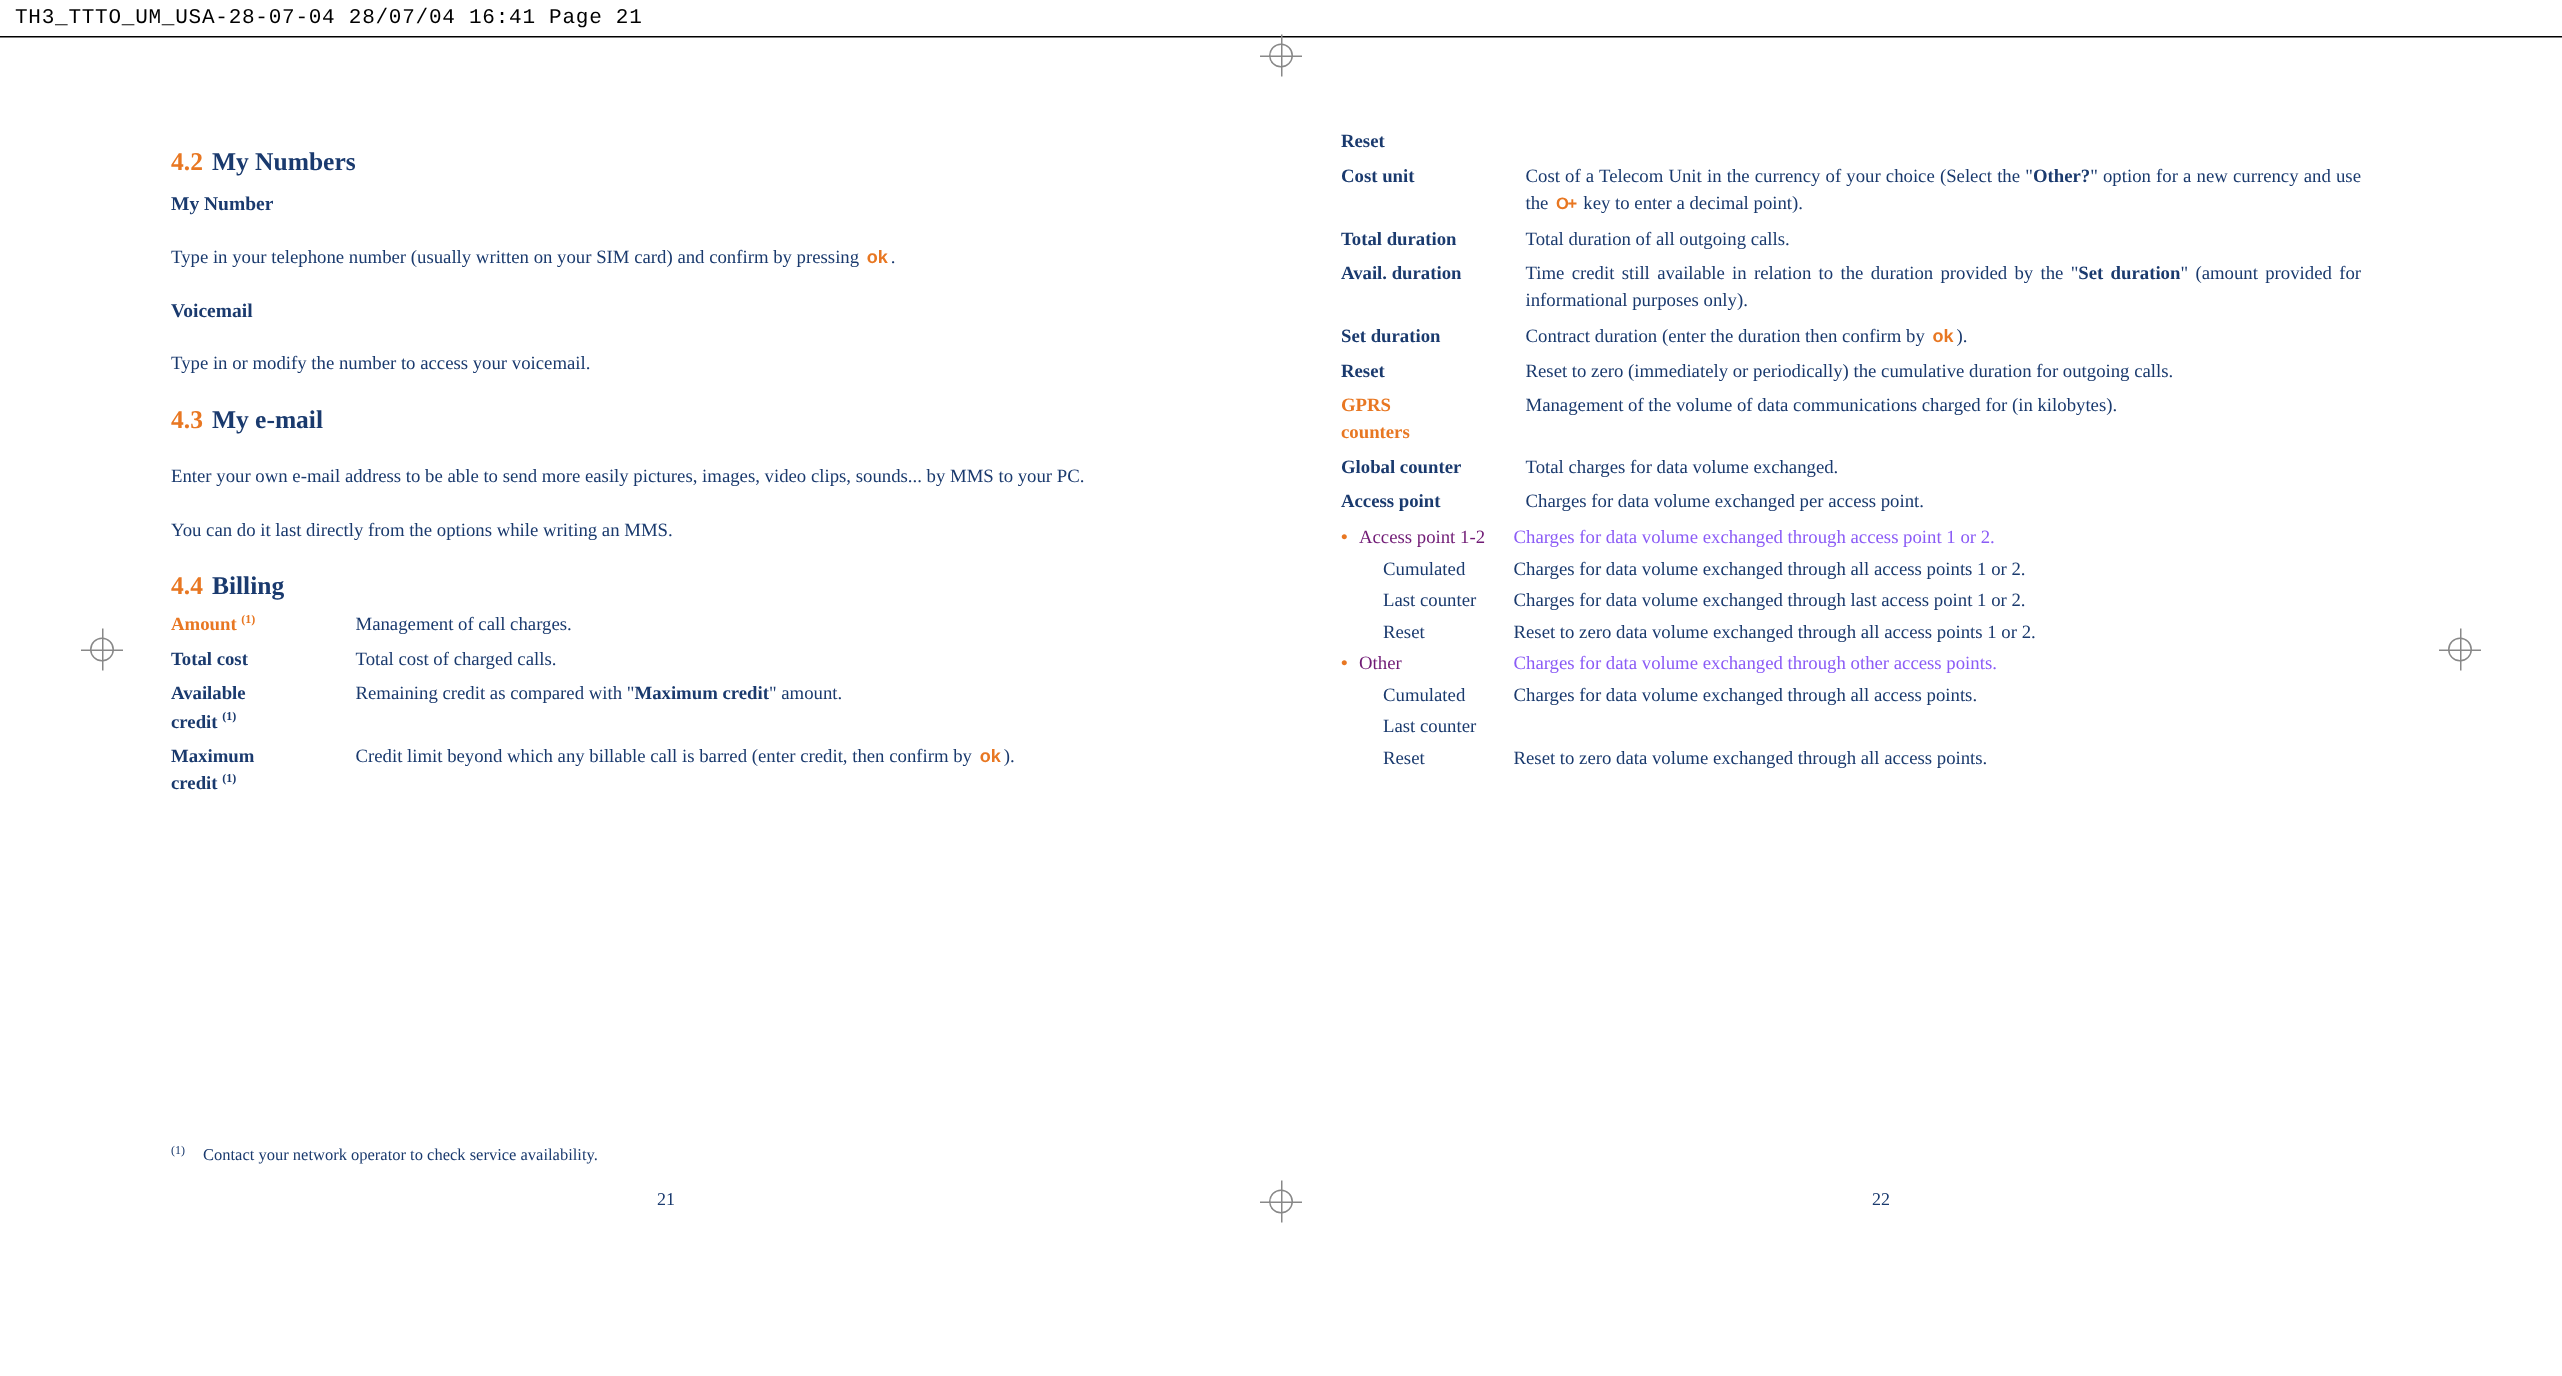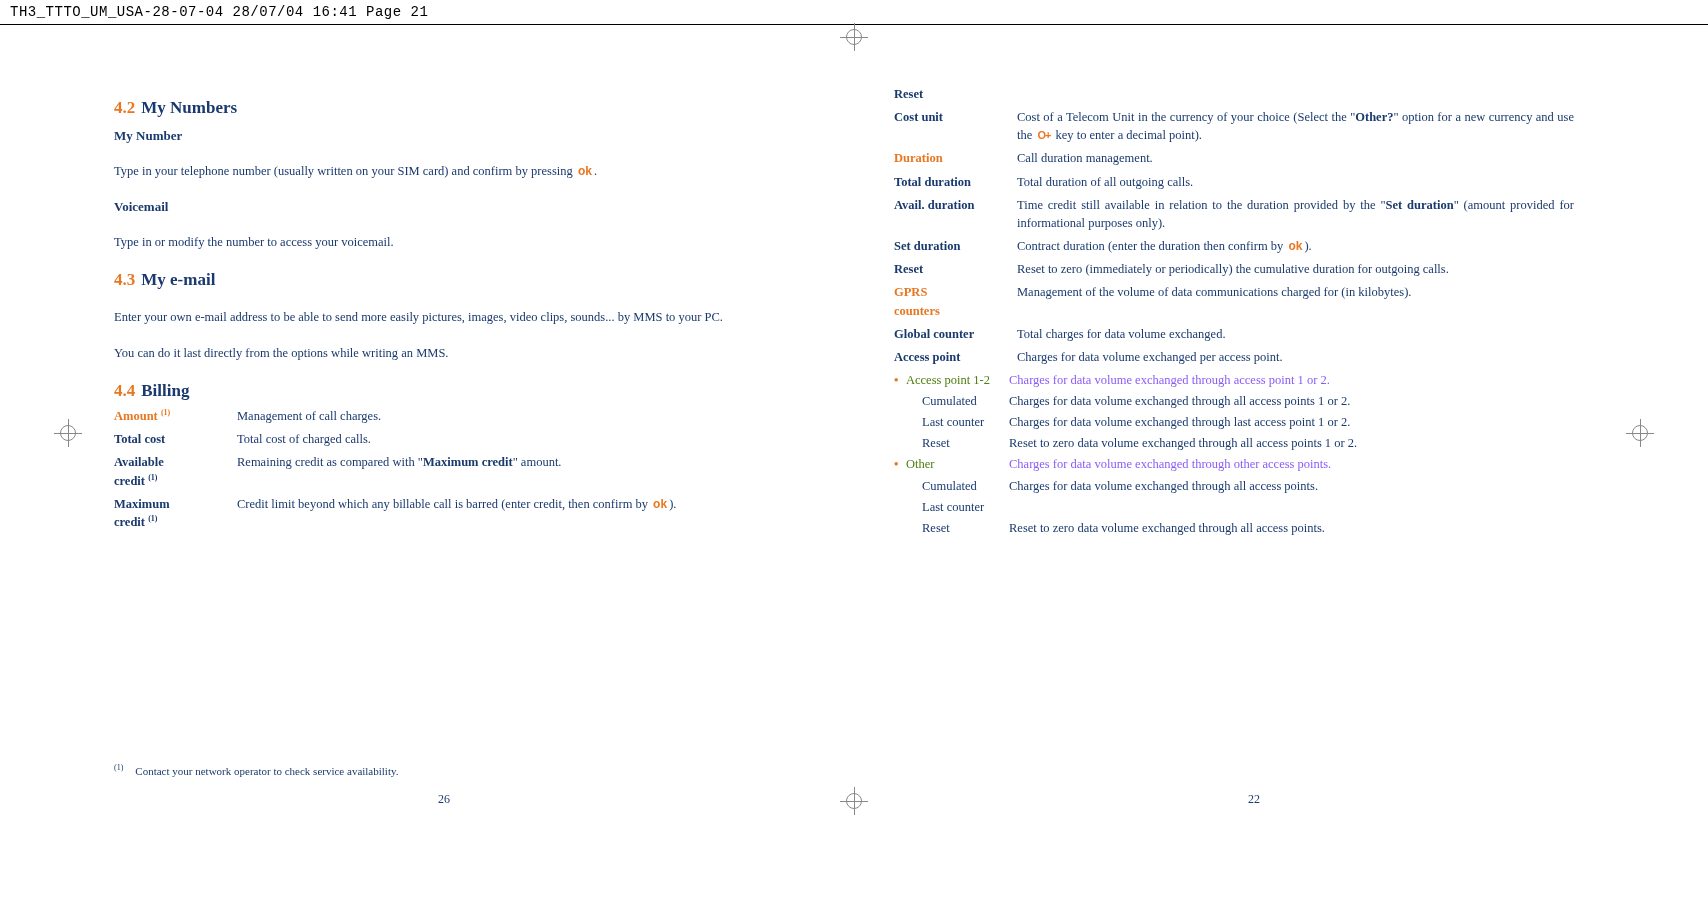--- a/index.html
+++ b/index.html
@@ -137,21 +137,21 @@
     line-height: 1.45;
     font-size: 12.5px;
   }
   .bullet-dot {
     color: #e87722;
     flex: 0 0 12px;
     font-weight: bold;
   }
   .bullet-term {
     flex: 0 0 103px;
-    color: #4d7c0f;
+    color: #701a75;
   }
   .bullet-desc {
     flex: 1;
     color: #8b5cf6;
   }
   .sub-row {
     display: flex;
     margin: 3px 0 3px 28px;
     line-height: 1.45;
     font-size: 12.5px;
@@ -256,40 +256,36 @@
         <span>credit </span><span class="sup">(1)</span>
       </div>
       <div class="def-desc">
         <span>Credit limit beyond which any billable call is barred (enter credit, then confirm by </span><span class="ok-icon">ok</span><span>).</span>
       </div>
     </div>
 
     <div class="footnote">
       <span class="fn-mark">(1)</span><span>Contact your network operator to check service availability.</span>
     </div>
-    <div class="page-num">26</div>
+    <div class="page-num">21</div>
   </div>
 
   <div class="page page-right">
 
     <div class="def-row">
       <div class="def-term">Reset</div>
     </div>
 
     <div class="def-row">
       <div class="def-term">Cost unit</div>
       <div class="def-desc">
         <span>Cost of a Telecom Unit in the currency of your choice (Select the "</span><span class="bold">Other?</span><span>" option for a new currency and use the </span><span class="key-icon">O+</span><span> key to enter a decimal point).</span>
       </div>
     </div>
 
-    <div class="def-row">
-      <div class="def-term orange">Duration</div>
-      <div class="def-desc">Call duration management.</div>
-    </div>
 
     <div class="def-row">
       <div class="def-term">Total duration</div>
       <div class="def-desc">Total duration of all outgoing calls.</div>
     </div>
 
     <div class="def-row">
       <div class="def-term">Avail. duration</div>
       <div class="def-desc">
         <span>Time credit still available in relation to the duration provided by the "</span><span class="bold">Set duration</span><span>" (amount provided for informational purposes only).</span>

